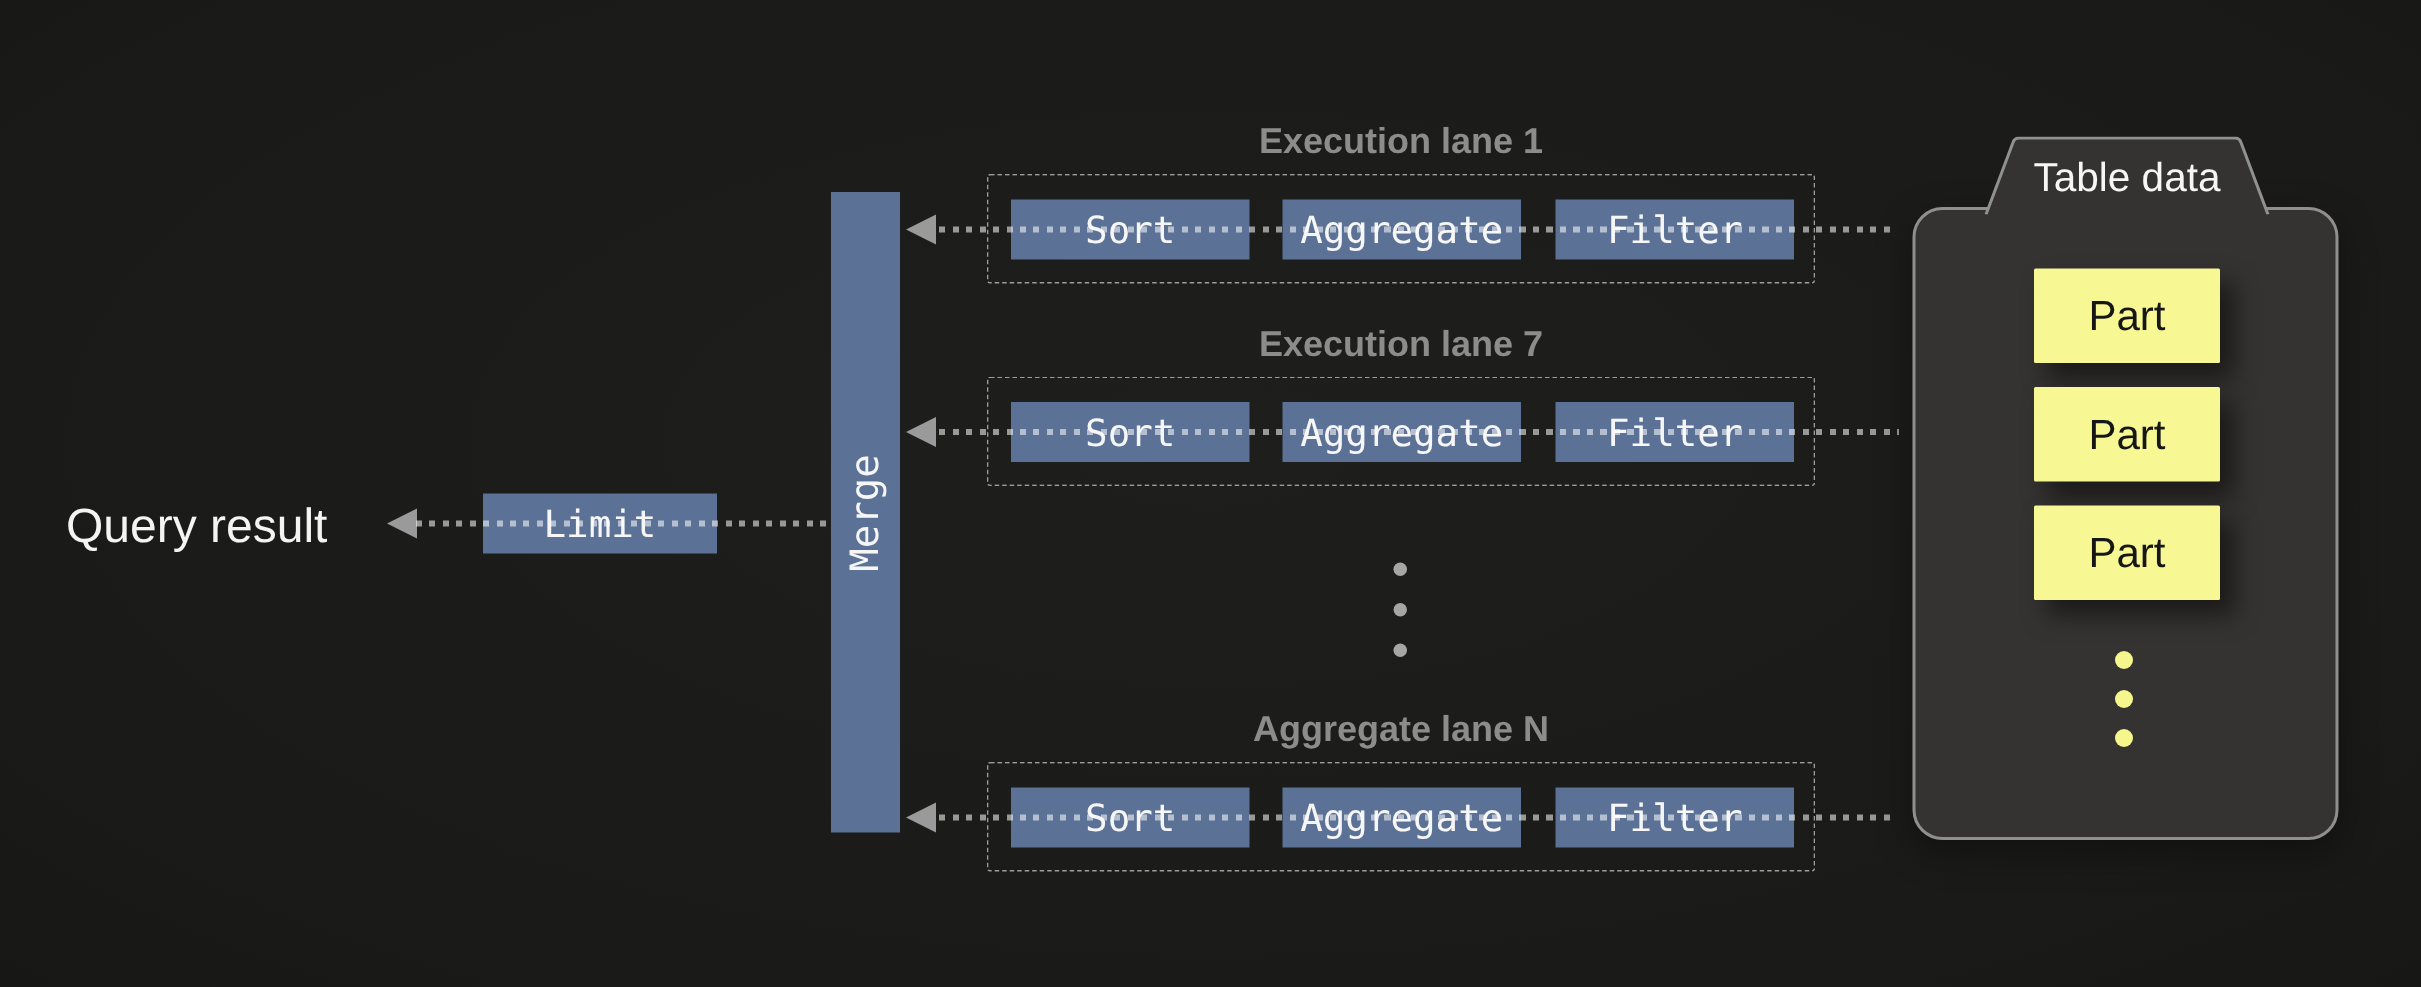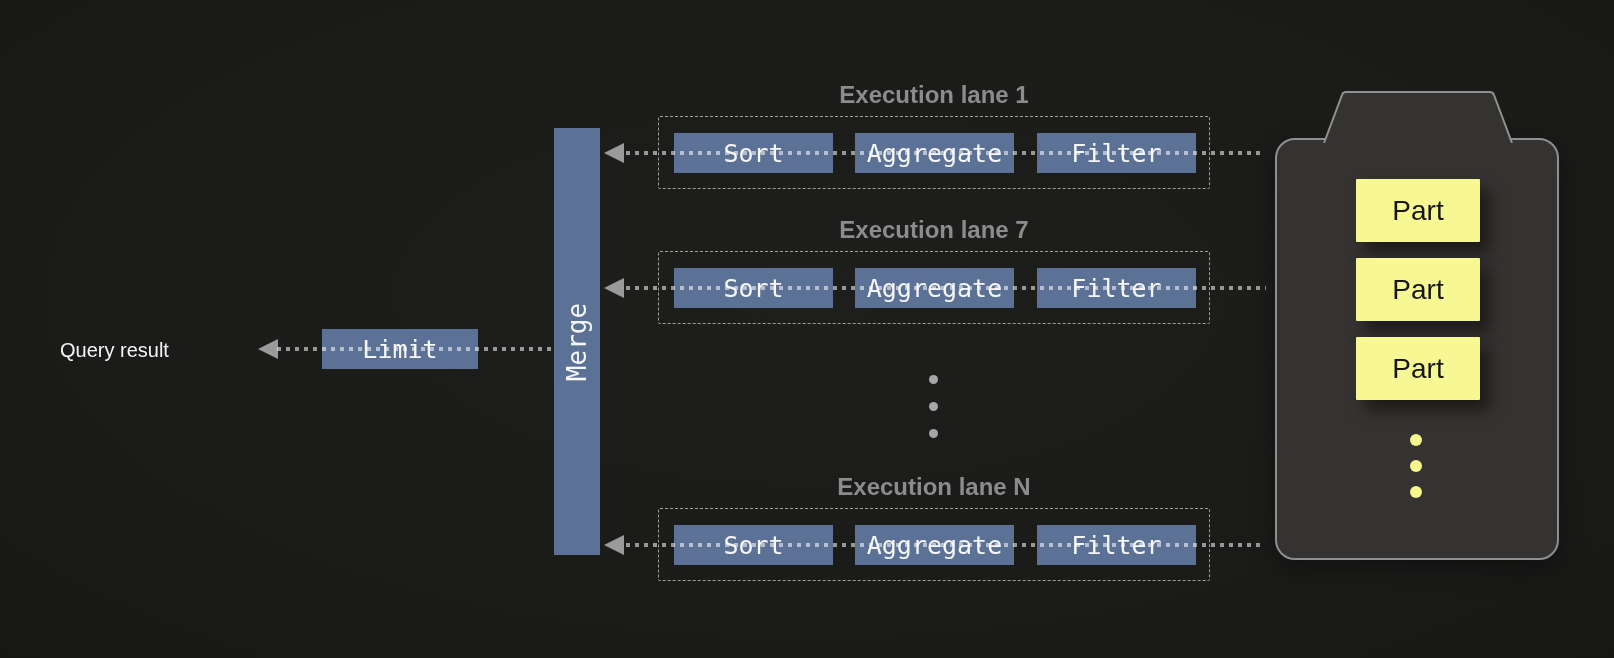--- a/index.html
+++ b/index.html
@@ -7,22 +7,22 @@
     position:relative;
     width:1614px;height:658px;
     background:radial-gradient(ellipse at 50% 45%, #1e1e1d 0%, #1a1a19 75%, #171716 100%);
     overflow:hidden;
     font-family:"Liberation Sans", sans-serif;
   }
   .abs{position:absolute;}
 
   
   .query-result{
-    left:60px;top:334px;width:180px;height:32px;
-    color:#f4f4f4;font-size:20px;line-height:32px;white-space:nowrap;
+    left:44px;top:334px;width:180px;height:32px;
+    color:#f4f4f4;font-size:32px;line-height:32px;white-space:nowrap;
   }
   .lane-label{
     left:658px;width:552px;height:26px;
     color:#8c8c8c;font-size:24px;line-height:26px;text-align:center;white-space:nowrap;font-weight:bold;
   }
 
   
   .op-box{
     background:#5b7296;
     color:#f6f6f6;
@@ -137,38 +137,39 @@
   <div class="abs op-box step-box" style="left:1037px;top:268px;">
     <span>Filter</span>
   </div>
   <div class="abs arrowhead" style="left:604px;top:278px;"></div>
   <div class="abs dotline" style="left:626px;top:286px;width:640px;"></div>
 
   <div class="abs gdot" style="top:375px;"></div>
   <div class="abs gdot" style="top:402px;"></div>
   <div class="abs gdot" style="top:429px;"></div>
 
-  <div class="abs lane-label" style="top:474px;">Execution lane N</div>
+  <div class="abs lane-label" style="top:474px;">Aggregate lane N</div>
   <div class="abs lane-outline" style="top:508px;"></div>
   <div class="abs op-box step-box" style="left:674px;top:525px;">
     <span>Sort</span>
   </div>
   <div class="abs op-box step-box" style="left:855px;top:525px;">
     <span>Aggregate</span>
   </div>
   <div class="abs op-box step-box" style="left:1037px;top:525px;">
     <span>Filter</span>
   </div>
   <div class="abs arrowhead" style="left:604px;top:535px;"></div>
   <div class="abs dotline" style="left:626px;top:543px;width:634px;"></div>
 
   <div class="abs table-container"></div>
   <svg class="abs table-tab-svg" width="192" height="52" viewBox="0 0 192 52">
     <path d="M 2 52 L 20 4 Q 21 1 24 1 L 168 1 Q 171 1 172 4 L 190 52" fill="#353331" stroke="#919191" stroke-width="2" stroke-linejoin="round"></path>
   </svg>
+  <div class="abs table-title">Table data</div>
 
   <div class="abs part-box" style="top:179px;">
     <span>Part</span>
   </div>
   <div class="abs part-box" style="top:258px;">
     <span>Part</span>
   </div>
   <div class="abs part-box" style="top:337px;">
     <span>Part</span>
   </div>

